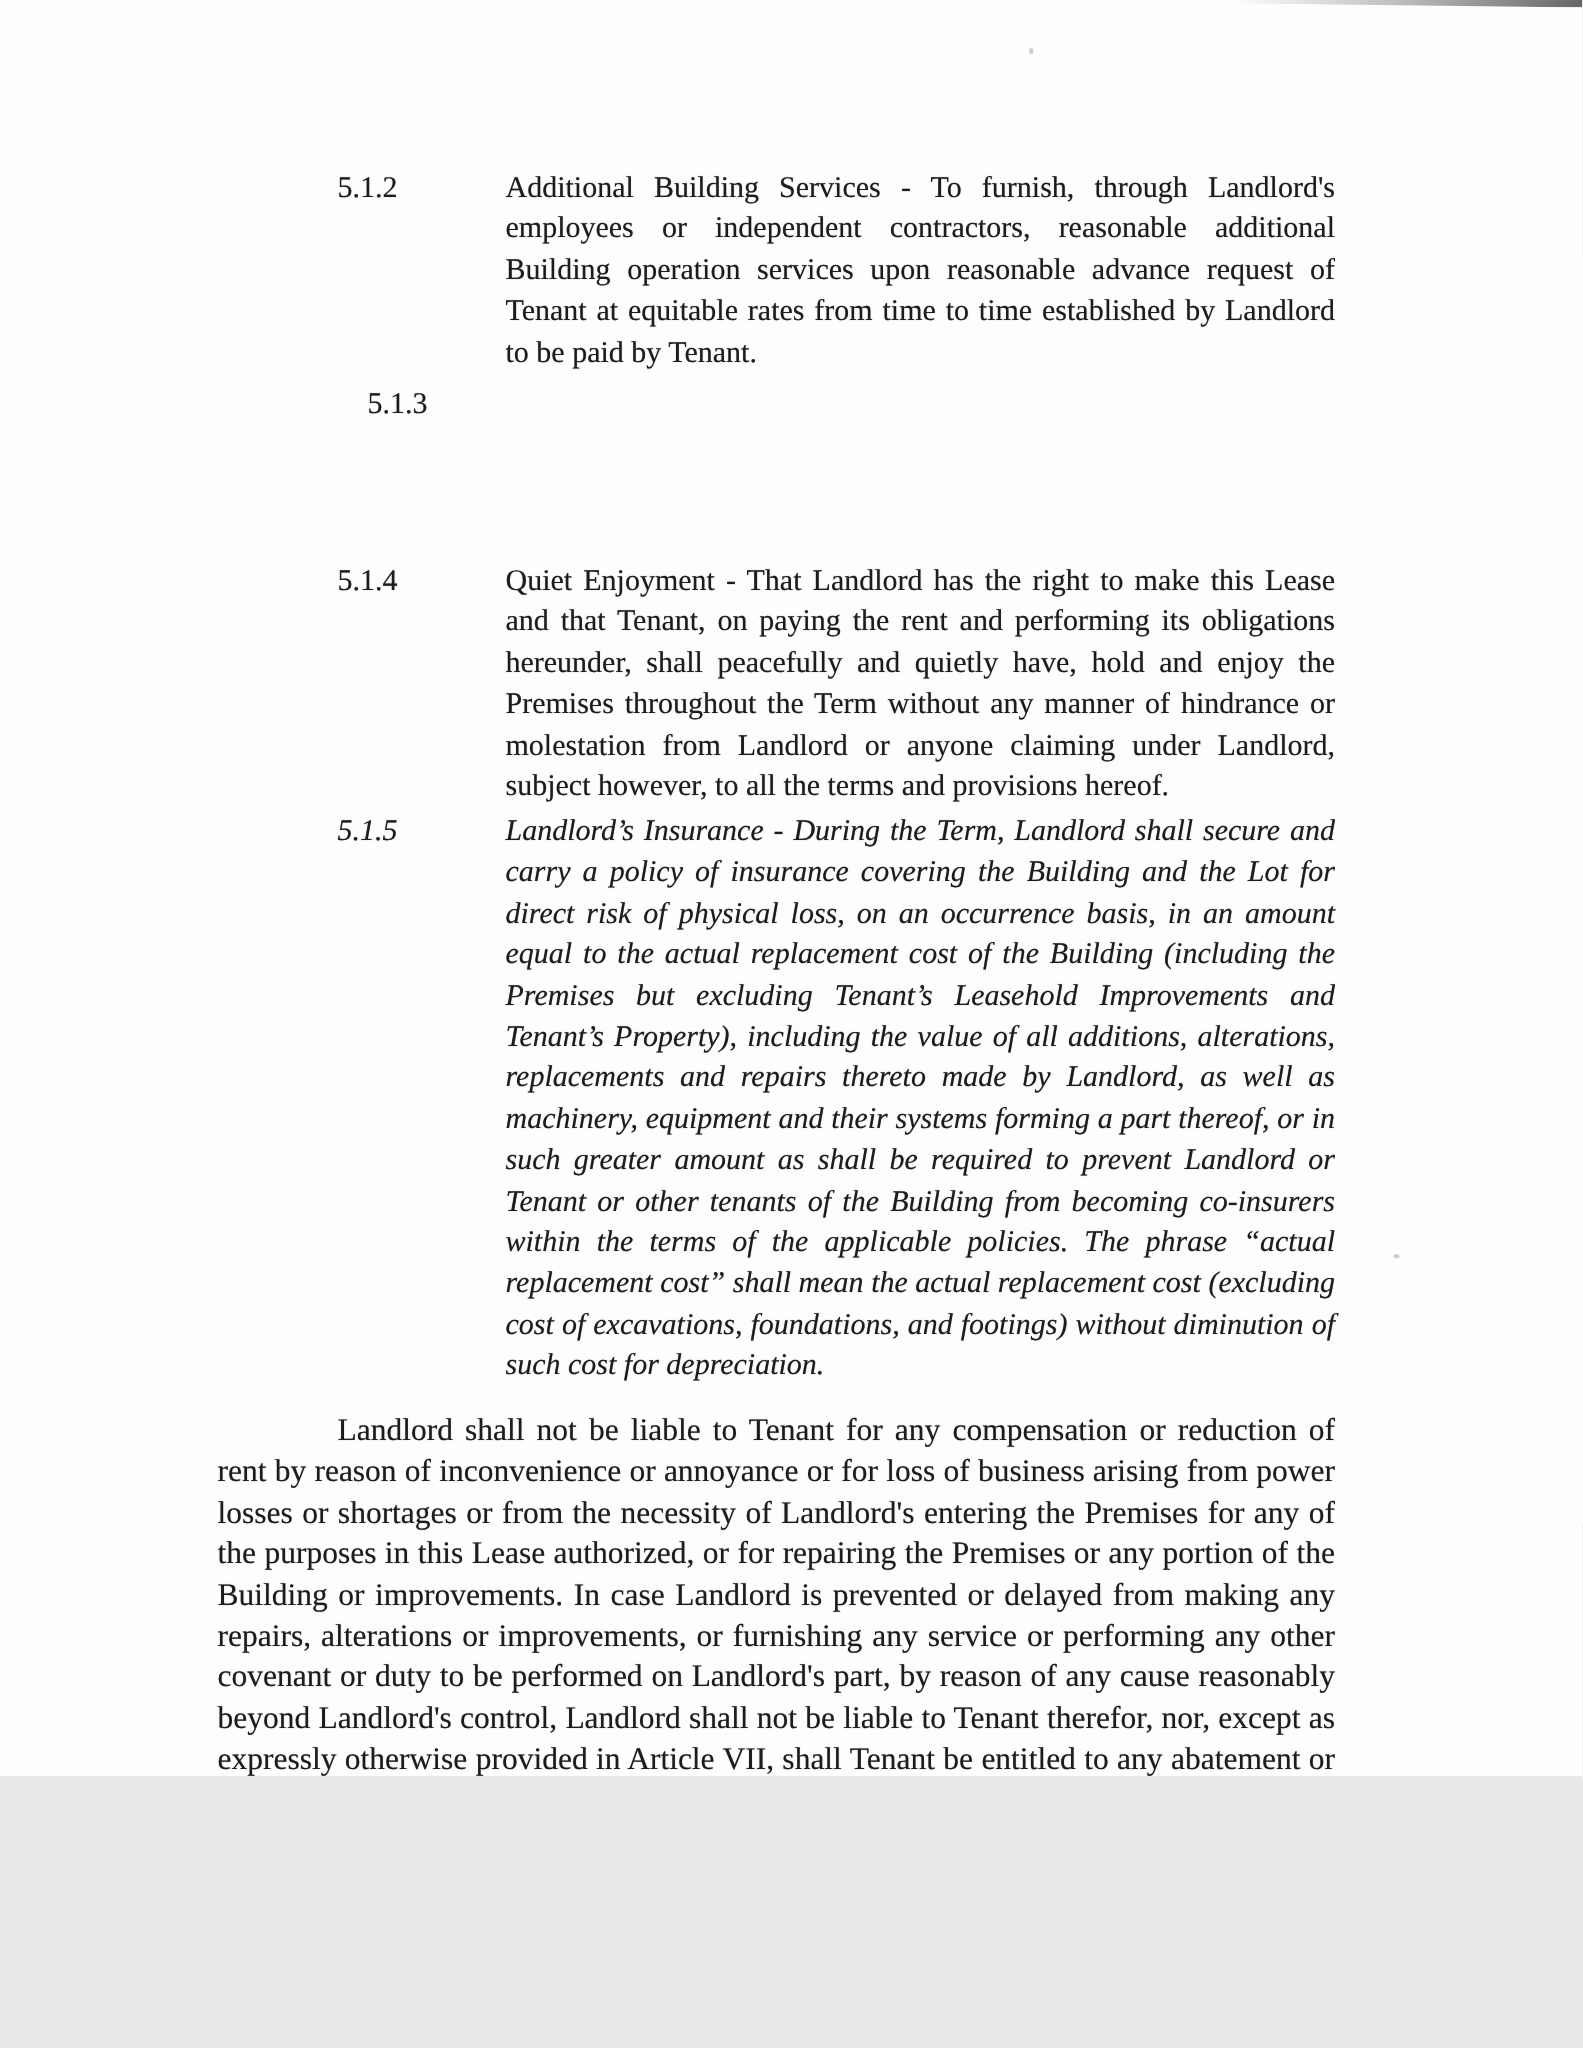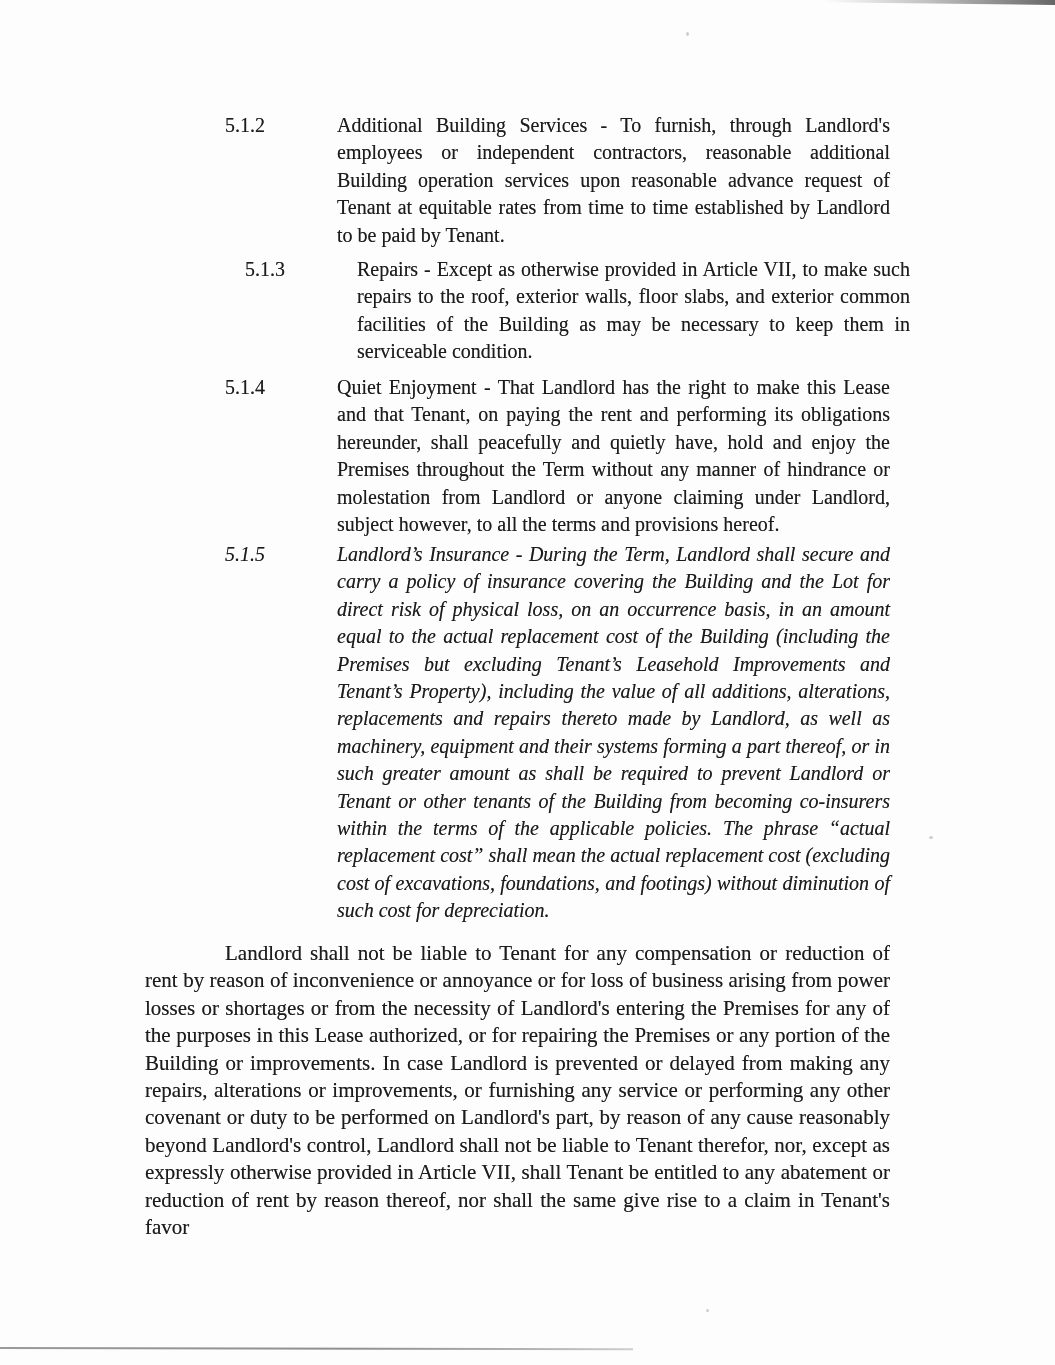--- a/index.html
+++ b/index.html
@@ -1,19 +1,19 @@
 <!DOCTYPE html>
 <html><head>
 <meta charset="utf-8">
 <style>
   html, body { margin: 0; padding: 0; background: #e9e9e9; }
   .page {
     position: relative;
     width: 1055px;
-    height: 1365px;
+    height: 1184px;
     margin: 0 auto;
     background: #fdfdfd;
     overflow: hidden;
     font-family: "Liberation Serif", "DejaVu Serif", serif;
     color: #1c1c1c;
   }
   .doc-text { text-shadow: 0 0 0.6px rgba(25,25,25,0.55); }
 
   
   .clause {
@@ -109,21 +109,20 @@
   <div class="speck speck-3"></div>
   <div class="line-bottom"></div>
 
   <div class="clause c-512 doc-text">
     <span class="num">5.1.2</span>
     <div class="body">Additional Building Services - To furnish, through Landlord's employees or independent contractors, reasonable additional Building operation services upon reasonable advance request of Tenant at equitable rates from time to time established by Landlord to be paid by Tenant.</div>
   </div>
 
   <div class="clause c-513 doc-text">
     <span class="num">5.1.3</span>
-    <div class="body">Repairs - Except as otherwise provided in Article VII, to make such repairs to the roof, exterior walls, floor slabs, and exterior common facilities of the Building as may be necessary to keep them in serviceable condition.</div>
   </div>
 
   <div class="clause c-514 doc-text">
     <span class="num">5.1.4</span>
     <div class="body">Quiet Enjoyment - That Landlord has the right to make this Lease and that Tenant, on paying the rent and performing its obligations hereunder, shall peacefully and quietly have, hold and enjoy the Premises throughout the Term without any manner of hindrance or molestation from Landlord or anyone claiming under Landlord, subject however, to all the terms and provisions hereof.</div>
   </div>
 
   <div class="clause c-515 doc-text">
     <span class="num">5.1.5</span>
     <div class="body">Landlord’s Insurance - During the Term, Landlord shall secure and carry a policy of insurance covering the Building and the Lot for direct risk of physical loss, on an occurrence basis, in an amount equal to the actual replacement cost of the Building (including the Premises but excluding Tenant’s Leasehold Improvements and Tenant’s Property), including the value of all additions, alterations, replacements and repairs thereto made by Landlord, as well as machinery, equipment and their systems forming a part thereof, or in such greater amount as shall be required to prevent Landlord or Tenant or other tenants of the Building from becoming co-insurers within the terms of the applicable policies.  The phrase “actual replacement cost” shall mean the actual replacement cost (excluding cost of excavations, foundations, and footings) without diminution of such cost for depreciation.</div>

